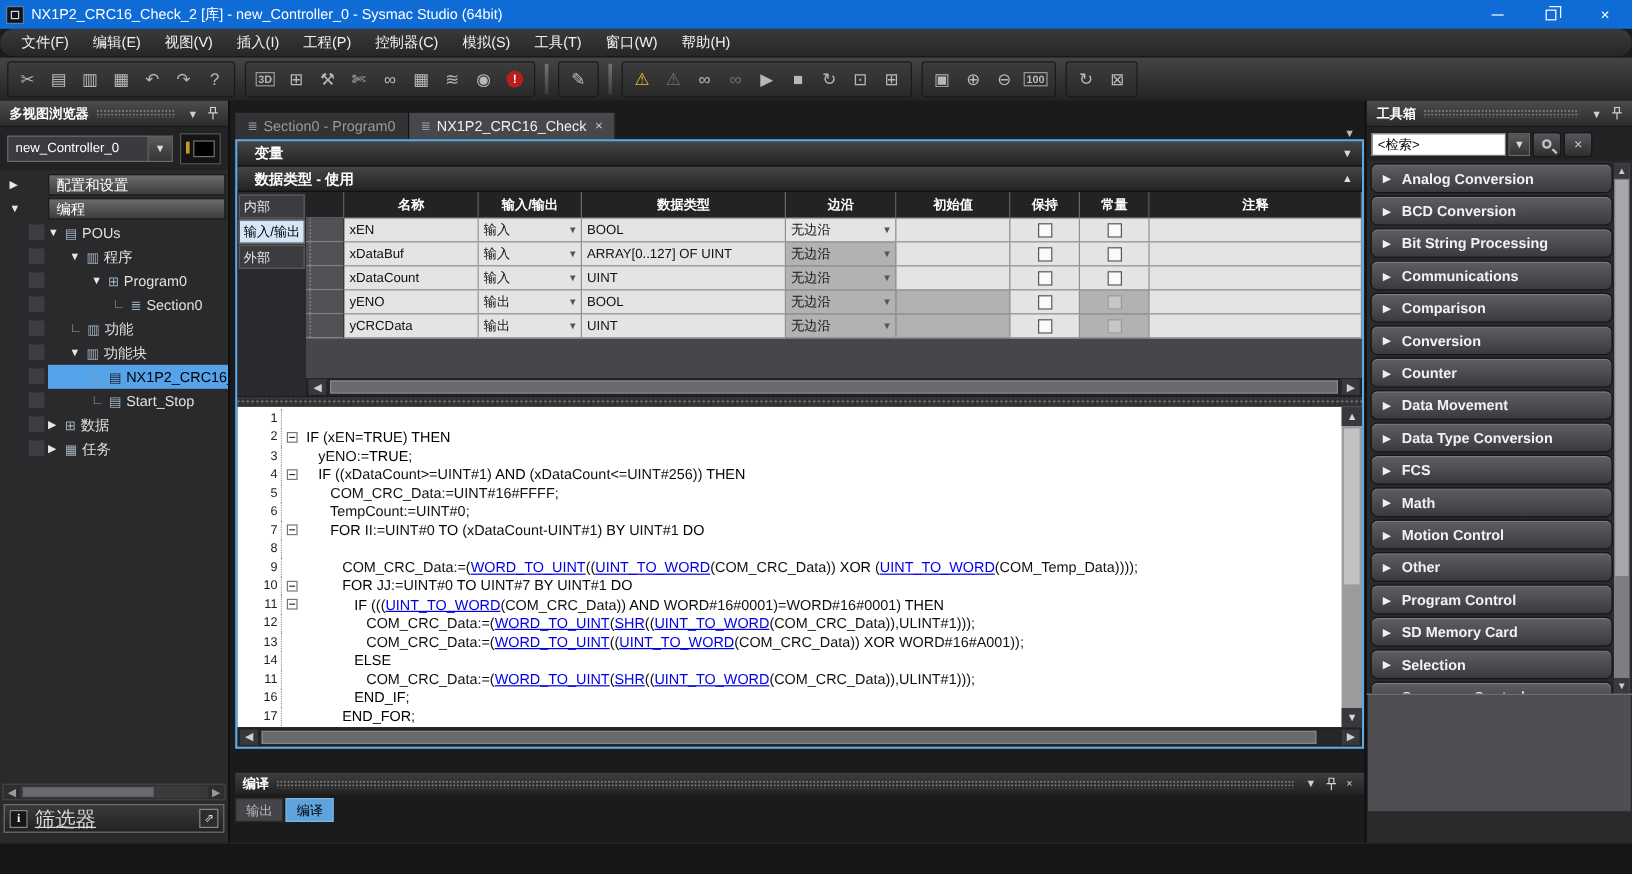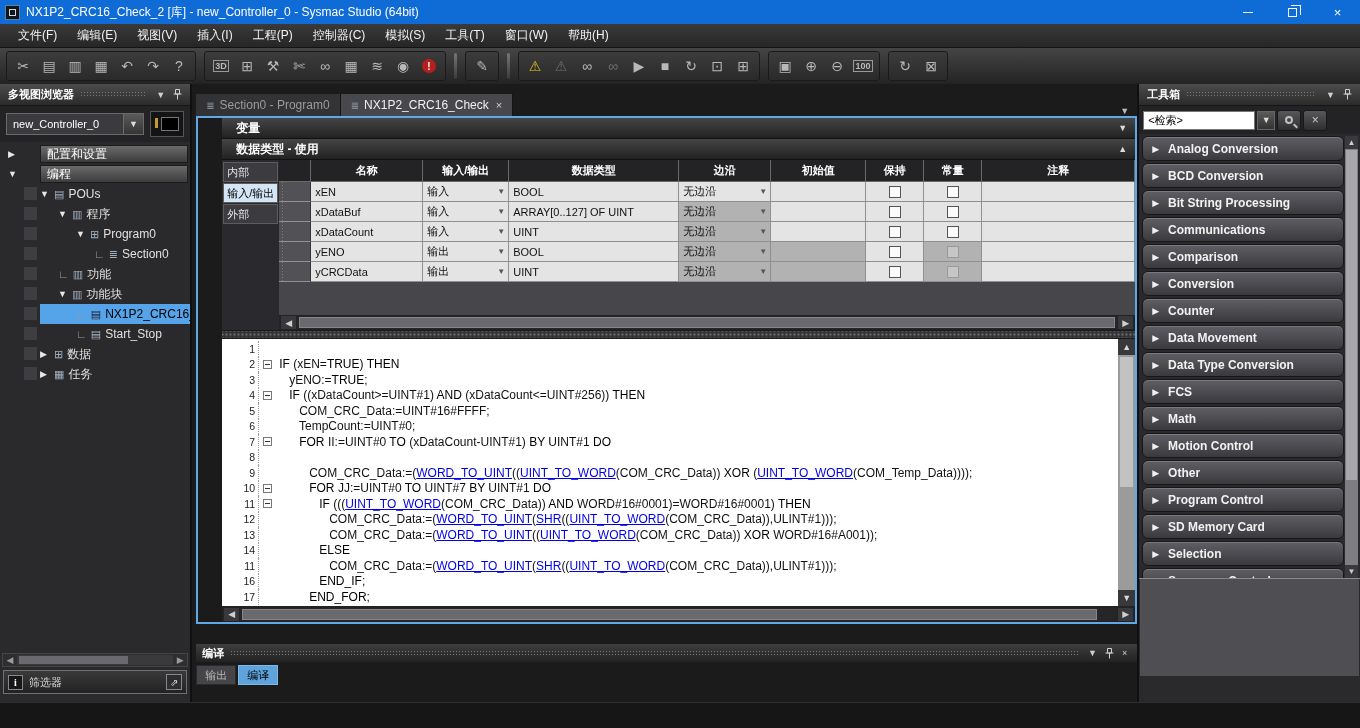--- a/index.html
+++ b/index.html
@@ -11,21 +11,21 @@
   .app-icon { width:15px; height:15px; margin:0 6px 0 5px; background:#10151c; border:1px solid #5a80a8; position:relative; }
   .app-icon::after { content:""; position:absolute; inset:3px; border:1px solid #cfd8e4; }
   .win-btns { margin-left:auto; display:flex; height:100%; }
   .win-btn { width:45px; display:flex; align-items:center; justify-content:center; color:#fff; font-size:13px; }
   .min-glyph { width:10px; height:1px; background:#fff; display:inline-block; }
   .restore-glyph { width:9px; height:9px; border:1px solid #fff; position:relative; display:inline-block; }
   .restore-glyph::before { content:""; position:absolute; left:2px; top:-4px; width:9px; height:9px; border:1px solid #fff; border-bottom:none; border-left:none; }
 
   
   .menubar { height:24px; background:linear-gradient(#3a3a3a,#262626); border-bottom:1px solid #141414;
-             display:flex; align-items:flex-end; padding-left:8px; }
+             display:flex; align-items:flex-end; padding-left:8px;border-radius:12px; }
   .menu-item { color:#f2f2f2; font-size:12px; padding:3px 10px; cursor:default; }
 
   
   .toolbar { height:36px; background:linear-gradient(#454545,#232323); display:flex; align-items:center; padding-left:6px; }
   .tb-group { display:flex; align-items:center; background:linear-gradient(#3c3c3c,#2a2a2a);
               border:1px solid #1a1a1a; border-radius:3px; padding:1px 3px; margin-right:8px; height:30px; }
   .tb-sep { width:3px; height:26px; background:linear-gradient(#777,#3a3a3a); margin-right:8px; border-radius:2px; }
   .tb-btn { width:26px; height:26px; display:flex; align-items:center; justify-content:center;
             color:#b8b8b8; font-size:14px; border-radius:2px; }
   .tb-btn .txt-glyph { font-size:9px; font-weight:bold; border:1px solid #999; padding:0 1px; }
@@ -71,36 +71,36 @@
   .tree-row.selected .tree-content { color:#000; z-index:1; }
   .tree-row.selected .tree-ico { color:#223; }
   .left-hscroll { height:14px; margin:0 2px; background:#2e2e30; border:1px solid #454545; display:flex; align-items:center; }
   .lh-arrow { width:14px; color:#9a9a9a; font-size:9px; text-align:center; }
   .lh-track { flex:1; height:10px; background:#3a3a3c; position:relative; }
   .lh-thumb { position:absolute; left:2px; top:1px; width:70%; height:8px; background:#6a6a6e; }
   .filter-bar { height:24px; margin:3px 3px 8px 3px; border:1px solid #707070; background:linear-gradient(#3a3a3a,#222);
                 display:flex; align-items:center; padding:0 4px; }
   .info-ico { width:15px; height:15px; background:#17171a; border:1px solid #888; color:#fff; font-size:10px; font-weight:bold;
               font-family:"Liberation Serif", serif; display:flex; align-items:center; justify-content:center; }
-  .filter-label { color:#d8d8d8; font-size:11px; margin-left:6px; }
+  .filter-label { color:#d8d8d8; font-size:17px; margin-left:6px;text-decoration:underline; }
   .filter-pin { margin-left:auto; width:16px; height:16px; border:1px solid #888; background:#2d2d2f; color:#ddd;
                 font-size:10px; display:flex; align-items:center; justify-content:center; }
 
   
   .center { width:945px; display:flex; flex-direction:column; background:#1b1b1c; padding-left:4px; }
   .center-gap { height:10px; }
   .tabbar { height:22px; display:flex; align-items:flex-end; background:#1b1b1c; }
   .tab { height:22px; display:flex; align-items:center; gap:5px; padding:0 10px; font-size:12px;
          background:#333336; color:#9a9a9a; border-right:1px solid #141414; }
   .tab.active { background:#47474c; color:#f0f0f0; }
   .tab .tab-ico { font-size:10px; color:#8fa0ad; }
   .tab .close { color:#d0d0d0; font-size:11px; margin-left:2px; }
   .tab-dd { margin-left:auto; color:#bbb; font-size:9px; padding:0 8px; }
 
-  .blue-wrap { border:2px solid #5fa8e8; display:flex; flex-direction:column;padding-left:24px; }
+  .blue-wrap { border:2px solid #5fa8e8; display:flex; flex-direction:column; }
   .collapse-bar { height:21px; background:linear-gradient(#454545,#222); border-bottom:1px solid #111;
                   display:flex; align-items:center; padding:0 8px 0 14px; color:#fff; font-size:12px; font-weight:bold; }
   .collapse-bar .arr { margin-left:auto; font-size:9px; color:#ddd; }
 
   .var-area { height:170px; display:flex; background:#2f2f33; }
   .side-tabs { width:57px; background:#2a2a2e; padding-top:2px; }
   .side-tab { height:20px; margin:0 1px 1px 1px; background:#3c3c40; border:1px solid #5c5c5c;
               color:#e6e6e6; font-size:11px; display:flex; align-items:center; justify-content:flex-start; padding-left:3px; white-space:nowrap; overflow:hidden; }
   .side-tab.sel { background:#d4e6f6; color:#000; }
   .var-table { flex:1; display:flex; flex-direction:column; overflow:hidden; }

